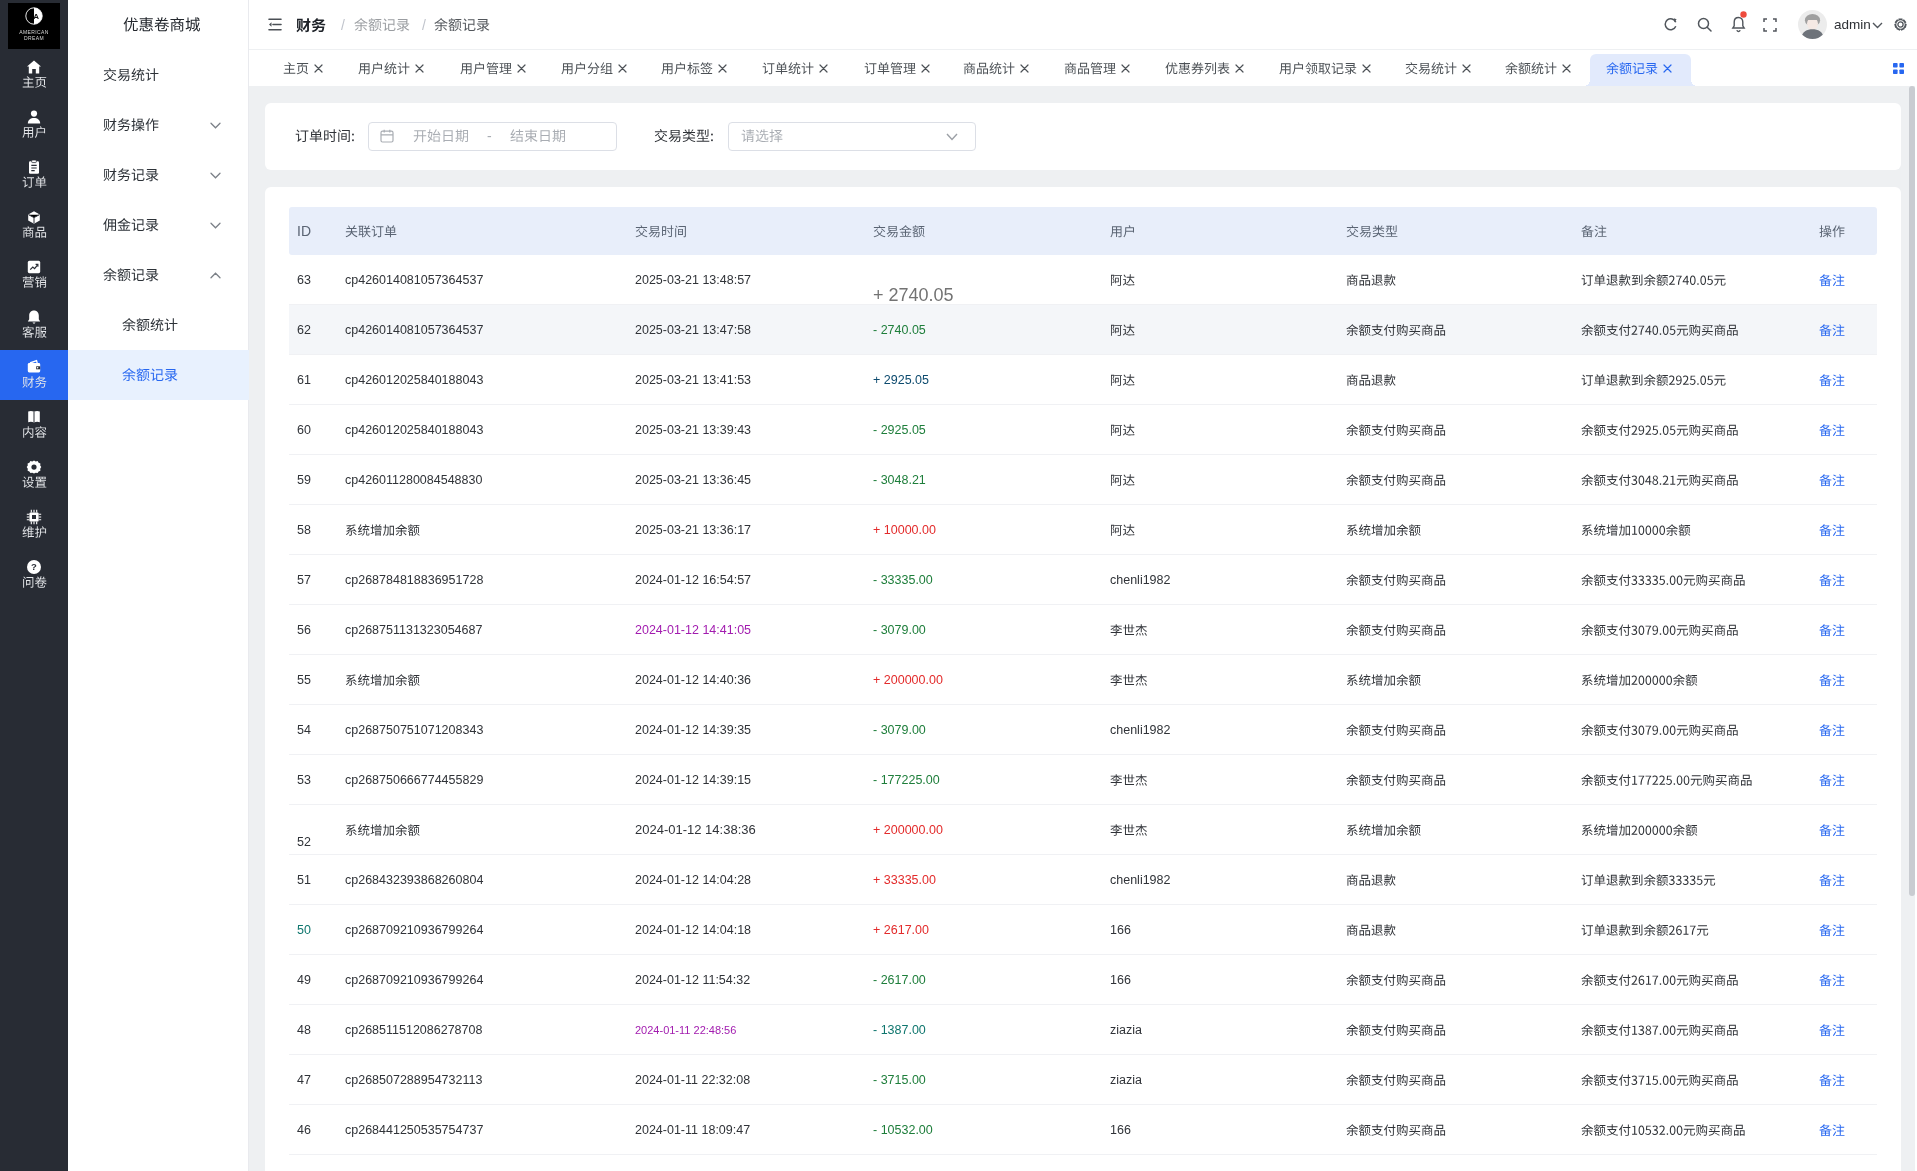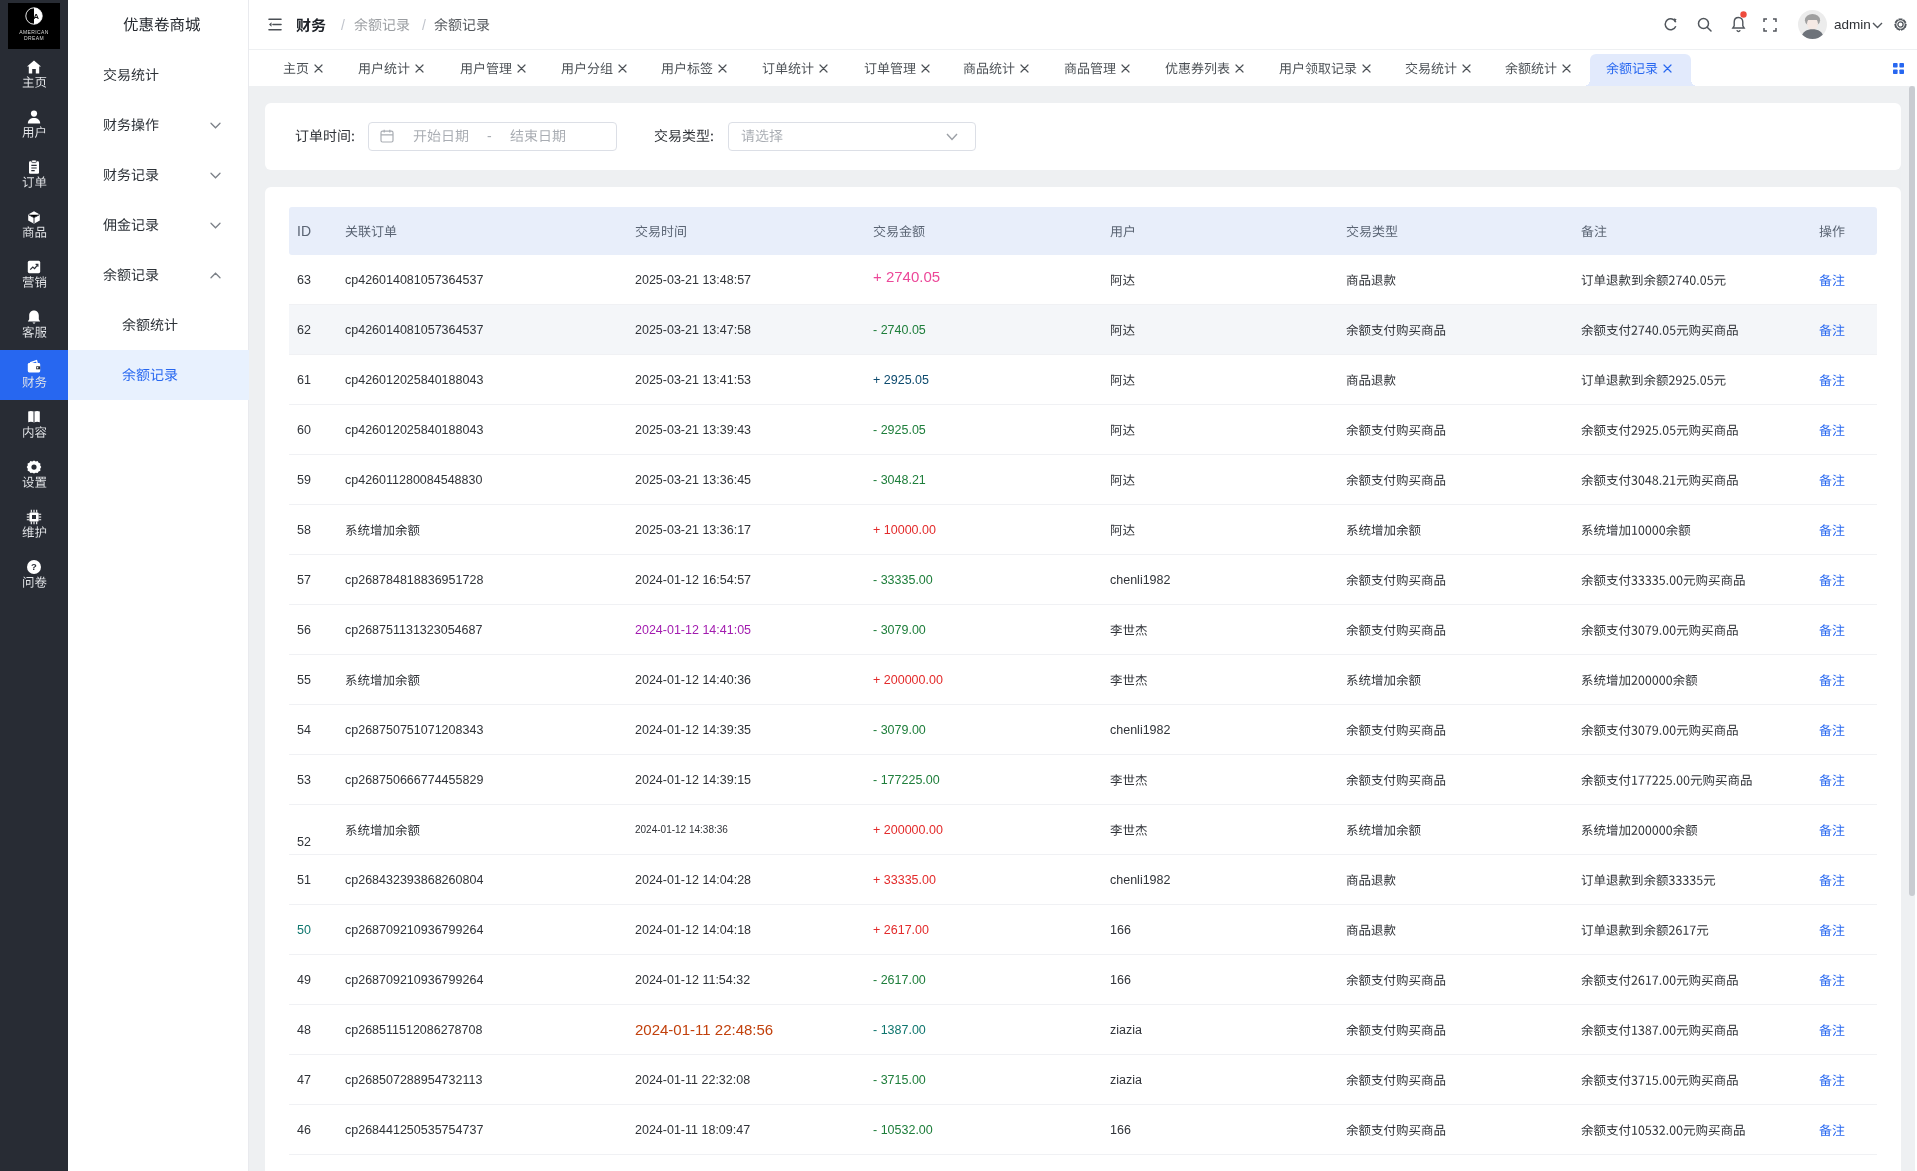--- a/index.html
+++ b/index.html
@@ -757,21 +757,21 @@
         <g fill="#5a6473" transform="translate(0,11.2) scale(0.013,-0.013)">
           <use href="#r64cd" x="0"></use>
           <use href="#r4f5c" x="1000"></use>
         </g>
       </svg>
     </div>
     <div class="abs" style="left:24px;top:117px;width:1588px;height:1px;background:#f0f1f4"></div>
     <div class="abs" style="left:32px;top:84.8px;font-size:12.5px;line-height:16.5px;color:#303338;white-space:nowrap">63</div>
     <div class="abs" style="left:80px;top:84.8px;font-size:12.5px;line-height:16.5px;color:#303338;white-space:nowrap">cp426014081057364537</div>
     <div class="abs" style="left:370px;top:84.8px;font-size:12.5px;line-height:16.5px;color:#303338;white-space:nowrap">2025-03-21 13:48:57</div>
-    <div class="abs" style="left:608px;top:82px;font-size:15px;line-height:16.5px;color:#ec4899;white-space:nowrap">+ 2740.05</div>
+    <div class="abs" style="left:608px;top:100px;font-size:18px;line-height:16.5px;color:#737373;white-space:nowrap">+ 2740.05</div>
     <div class="abs" style="left:845px;top:86.8px">
       <svg style="width:25.0px;height:12.5px;" viewBox="0 0 25.0 12.5">
         <g fill="#303338" transform="translate(0,10.8) scale(0.0125,-0.0125)">
           <use href="#r963f" x="0"></use>
           <use href="#r8fbe" x="1000"></use>
         </g>
       </svg>
     </div>
     <div class="abs" style="left:1081px;top:86.8px">
       <svg style="width:50.0px;height:12.5px;" viewBox="0 0 50.0 12.5">
@@ -1386,21 +1386,21 @@
         <g fill="#303338" transform="translate(0,10.8) scale(0.0125,-0.0125)">
           <use href="#r7cfb" x="0"></use>
           <use href="#r7edf" x="1000"></use>
           <use href="#r589e" x="2000"></use>
           <use href="#r52a0" x="3000"></use>
           <use href="#r4f59" x="4000"></use>
           <use href="#r989d" x="5000"></use>
         </g>
       </svg>
     </div>
-    <div class="abs" style="left:370px;top:634.8px;font-size:10px;line-height:16.5px;color:#303338;white-space:nowrap">2024-01-12 14:38:36</div>
+    <div class="abs" style="left:370px;top:634.8px;font-size:13px;line-height:16.5px;color:#303338;white-space:nowrap">2024-01-12 14:38:36</div>
     <div class="abs" style="left:608px;top:634.8px;font-size:12.5px;line-height:16.5px;color:#e32b2b;white-space:nowrap">+ 200000.00</div>
     <div class="abs" style="left:845px;top:636.8px">
       <svg style="width:37.5px;height:12.5px;" viewBox="0 0 37.5 12.5">
         <g fill="#303338" transform="translate(0,10.8) scale(0.0125,-0.0125)">
           <use href="#r674e" x="0"></use>
           <use href="#r4e16" x="1000"></use>
           <use href="#r6770" x="2000"></use>
         </g>
       </svg>
     </div>
@@ -1573,21 +1573,21 @@
       <svg style="width:26.0px;height:13px;" viewBox="0 0 26.0 13">
         <g fill="#2767f0" transform="translate(0,11.2) scale(0.013,-0.013)">
           <use href="#r5907" x="0"></use>
           <use href="#r6ce8" x="1000"></use>
         </g>
       </svg>
     </div>
     <div class="abs" style="left:24px;top:867px;width:1588px;height:1px;background:#f0f1f4"></div>
     <div class="abs" style="left:32px;top:834.8px;font-size:12.5px;line-height:16.5px;color:#303338;white-space:nowrap">48</div>
     <div class="abs" style="left:80px;top:834.8px;font-size:12.5px;line-height:16.5px;color:#303338;white-space:nowrap">cp268511512086278708</div>
-    <div class="abs" style="left:370px;top:834.8px;font-size:15px;line-height:16.5px;color:#c2410c;white-space:nowrap">2024-01-11 22:48:56</div>
+    <div class="abs" style="left:370px;top:834.8px;font-size:11px;line-height:16.5px;color:#a21caf;white-space:nowrap">2024-01-11 22:48:56</div>
     <div class="abs" style="left:608px;top:834.8px;font-size:12.5px;line-height:16.5px;color:#0f766e;white-space:nowrap">- 1387.00</div>
     <div class="abs" style="left:845px;top:834.8px;font-size:12.5px;line-height:16.5px;color:#303338;white-space:nowrap">ziazia</div>
     <div class="abs" style="left:1081px;top:836.8px">
       <svg style="width:100.0px;height:12.5px;" viewBox="0 0 100.0 12.5">
         <g fill="#303338" transform="translate(0,10.8) scale(0.0125,-0.0125)">
           <use href="#r4f59" x="0"></use>
           <use href="#r989d" x="1000"></use>
           <use href="#r652f" x="2000"></use>
           <use href="#r4ed8" x="3000"></use>
           <use href="#r8d2d" x="4000"></use>

